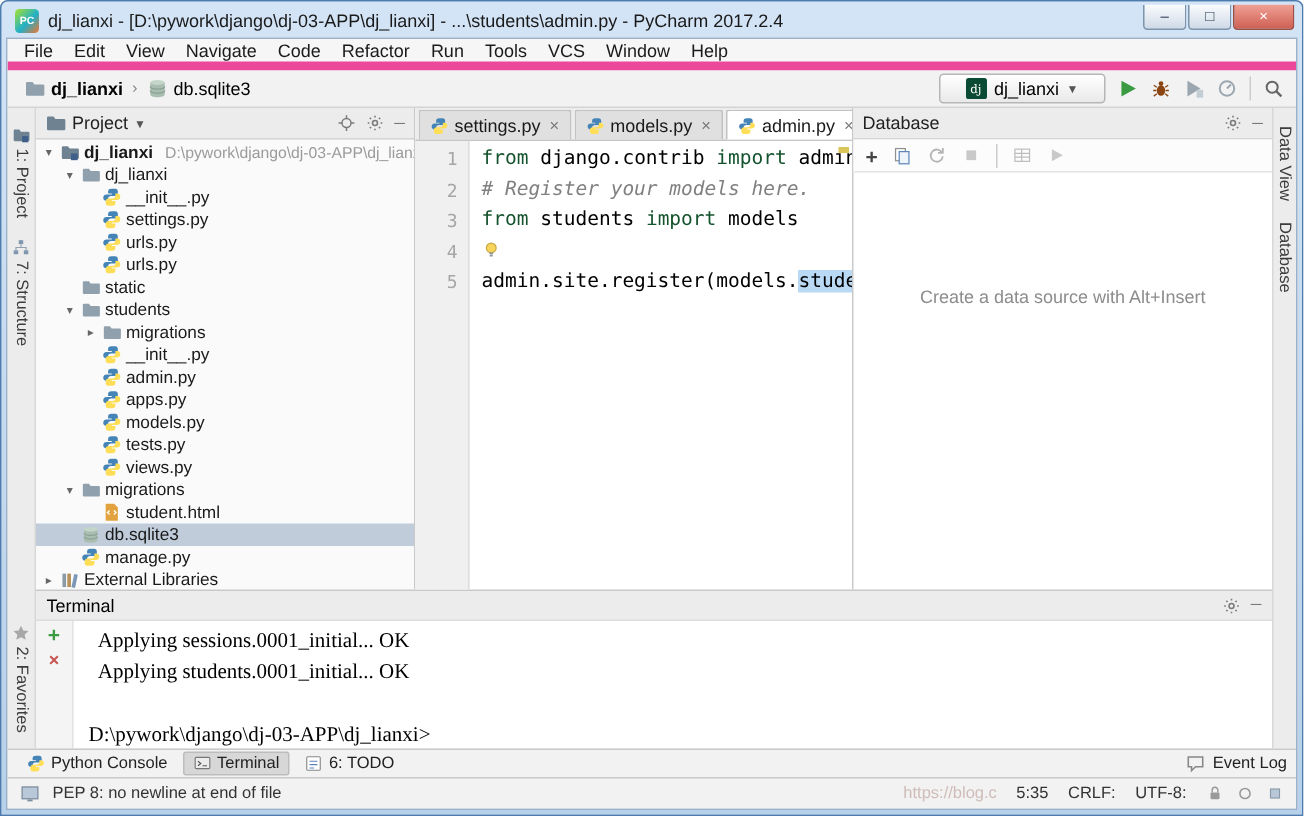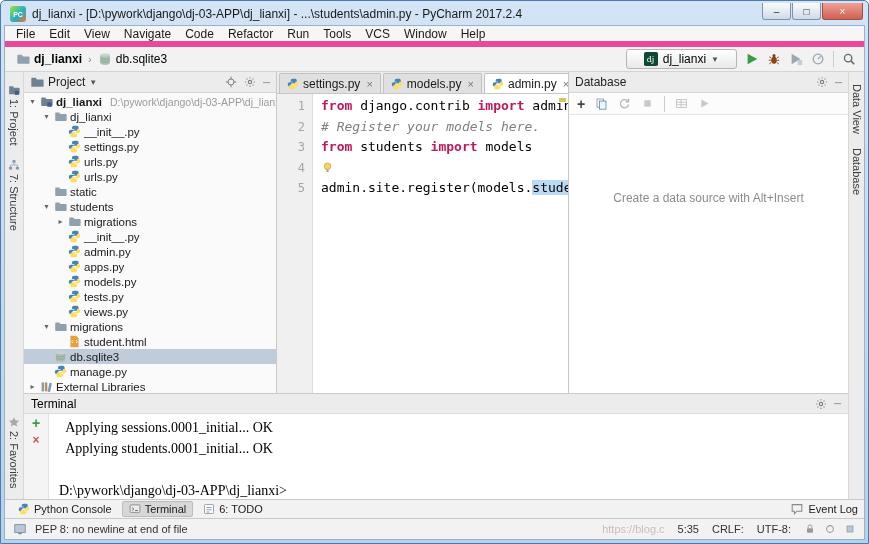--- a/index.html
+++ b/index.html
@@ -59,21 +59,21 @@
 .tab .ic svg{width:12px;height:12px}
 .tab-close{color:#777;font-size:11px;margin-left:2px}
 .tab-right{margin-left:auto;display:flex;align-items:center;gap:4px;color:#888;font-size:10px;padding-bottom:5px}
 .code-wrap{flex:1;display:flex;position:relative;font-family:"DejaVu Sans Mono",monospace;min-height:0}
 .gutter{width:36px;background:#f0f0f0;border-right:1px solid #ddd;color:#a6a6a6;font-size:12px;text-align:right;padding:2px 7px 0 0;flex:none}
 .gnum{height:20.5px;line-height:20.5px}
 .lines{flex:1;padding:2px 0 0 8px;font-size:13px;color:#000;overflow:hidden}
 .cline{height:20.5px;line-height:20.5px;white-space:pre}
 .cline .ic{vertical-align:-2px}
 .cline .ic svg{width:13px;height:13px}
-.tok-kw{color:#be185d;font-weight:bold}
+.tok-kw{color:#14532d;font-weight:normal}
 .tok-c{color:#808080;font-style:italic}
 .tok-hl{background:#b9d9f5}
 .stripe-mark{position:absolute;right:2px;top:4px;width:7px;height:4px;background:#d9c558}
 
 .dbpanel{width:280px;display:flex;flex-direction:column;background:#fff;border-left:1px solid #c9c9c9;flex:none}
 .db-toolbar{height:22px;display:flex;align-items:center;gap:10px;padding:0 8px;border-bottom:1px solid #e4e4e4;background:#fcfcfc;flex:none}
 .db-toolbar .ic svg{width:13px;height:13px}
 .db-plus{color:#444;font-weight:bold;font-size:14px;line-height:12px}
 .db-empty{color:#8c8c8c;font-size:12px;text-align:center;margin-top:76px}
 

